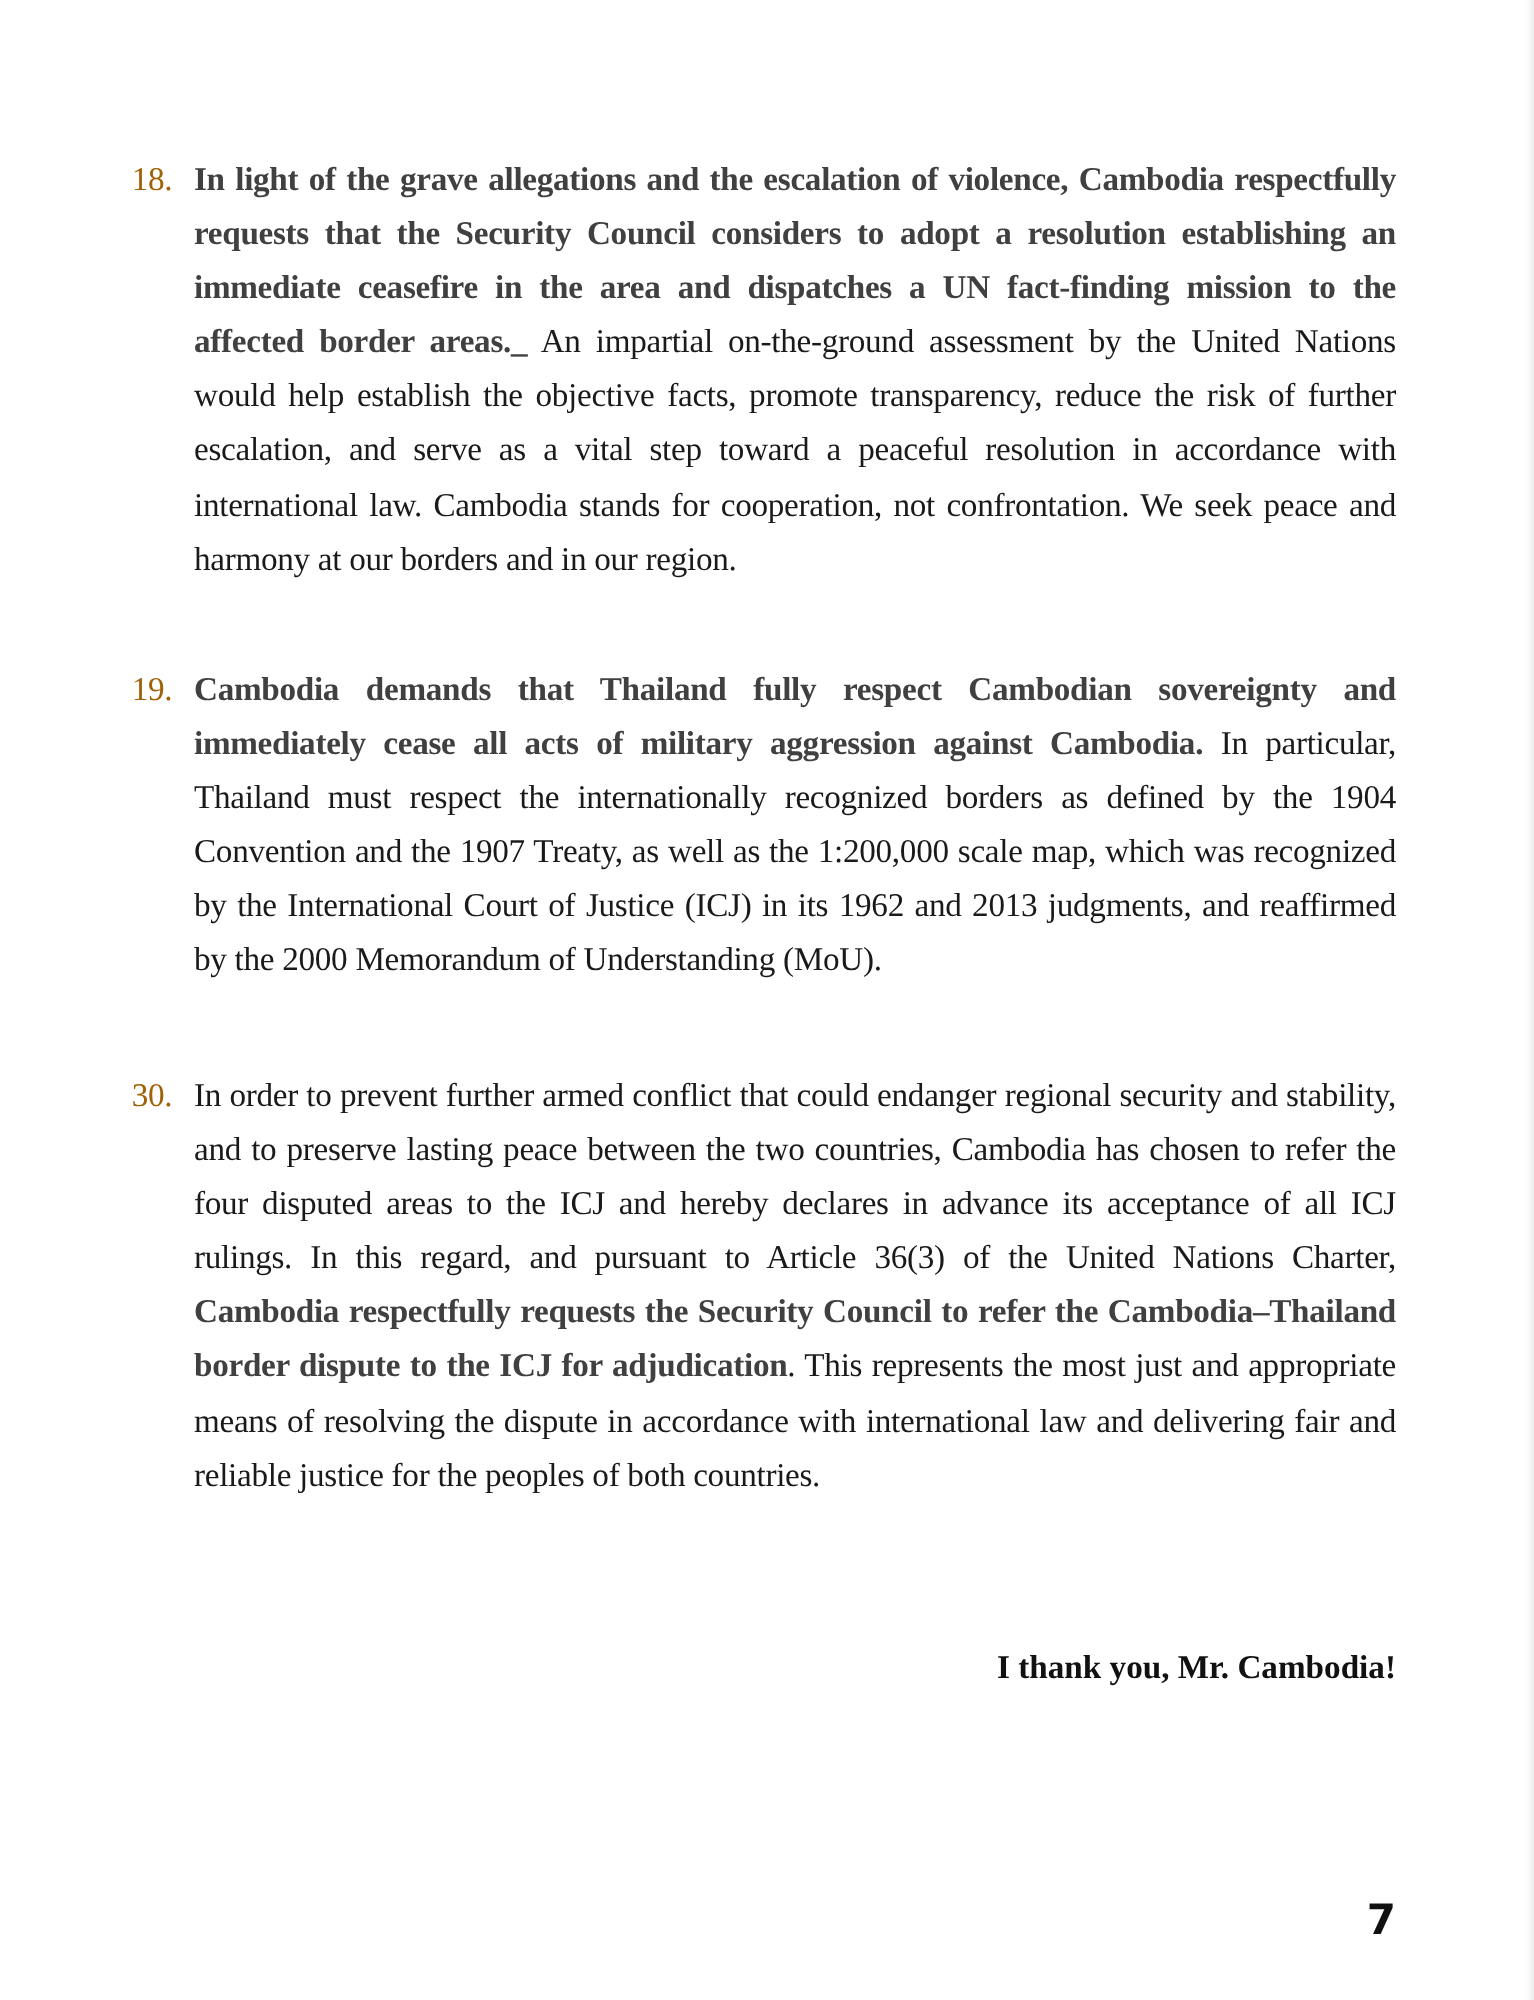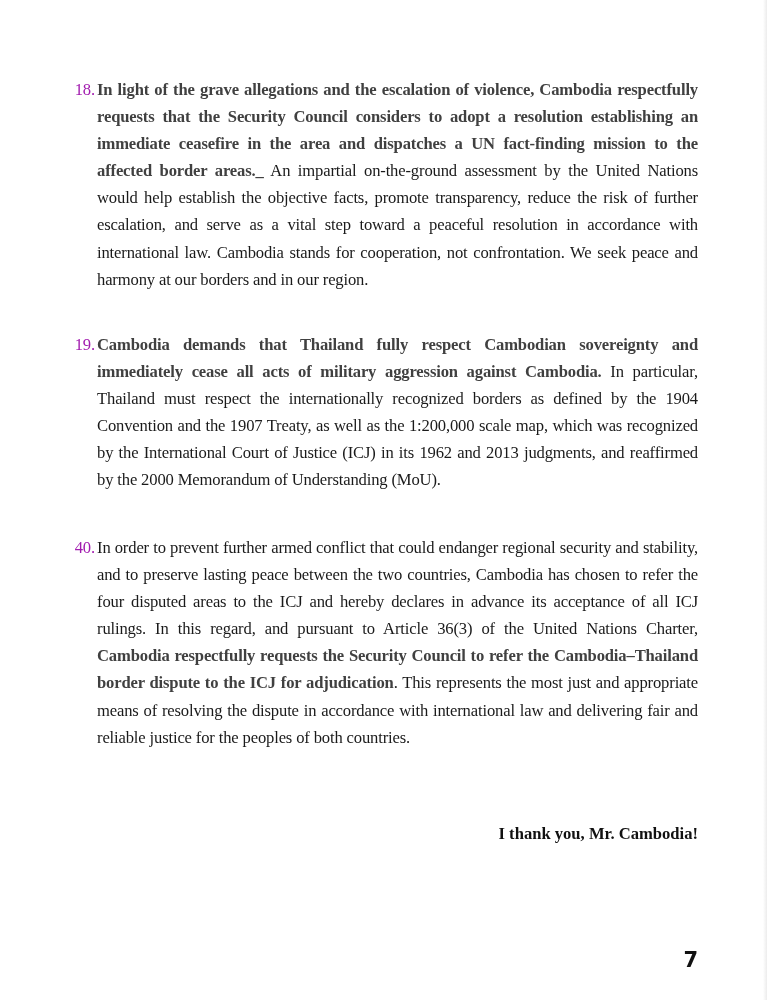--- a/index.html
+++ b/index.html
@@ -30,22 +30,22 @@
       font-size: 16.6px;
       line-height: 27.1px;
       text-align: justify;
       letter-spacing: -0.15px;
     }
     .para .num {
       position: absolute;
       left: -40px;
       top: 0;
       width: 38px;
-      text-align: right;
-      color: #a21caf;
+      text-align: center;
+      color: #a16207;
     }
     .hl {
       color: #404040;
       font-weight: bold;
     }
     #p18 { top: 76px; }
     #p19 { top: 331px; }
     #p20 { top: 534px; }
     .closing {
       position: absolute;
@@ -74,19 +74,19 @@
   <span class="num">18.</span>
   <span class="hl">In light of the grave allegations and the escalation of violence, Cambodia respectfully requests that the Security Council considers to adopt a resolution establishing an immediate ceasefire in the area and dispatches a UN fact-finding mission to the affected border areas._</span><span> An impartial on-the-ground assessment by the United Nations would help establish the objective facts, promote transparency, reduce the risk of further escalation, and serve as a vital step toward a peaceful resolution in accordance with international law. Cambodia stands for cooperation, not confrontation. We seek peace and harmony at our borders and in our region.</span>
 </div>
 
 <div class="para" id="p19">
   <span class="num">19.</span>
   <span class="hl">Cambodia demands that Thailand fully respect Cambodian sovereignty and immediately cease all acts of military aggression against Cambodia.</span><span> In particular, Thailand must respect the internationally recognized borders as defined by the 1904 Convention and the 1907 Treaty, as well as the 1:200,000 scale map, which was recognized by the International Court of Justice (ICJ) in its 1962 and 2013 judgments, and reaffirmed by the 2000 Memorandum of Understanding (MoU).</span>
 </div>
 
 <div class="para" id="p20">
-  <span class="num">40.</span>
+  <span class="num">30.</span>
   <span>In order to prevent further armed conflict that could endanger regional security and stability, and to preserve lasting peace between the two countries, Cambodia has chosen to refer the four disputed areas to the ICJ and hereby declares in advance its acceptance of all ICJ rulings. In this regard, and pursuant to Article 36(3) of the United Nations Charter, </span><span class="hl">Cambodia respectfully requests the Security Council to refer the Cambodia–Thailand border dispute to the ICJ for adjudication</span><span>. This represents the most just and appropriate means of resolving the dispute in accordance with international law and delivering fair and reliable justice for the peoples of both countries.</span>
 </div>
 
 <div class="closing">I thank you, Mr. Cambodia!</div>
 
 <div class="page-number">7</div>
 
 </body></html>

